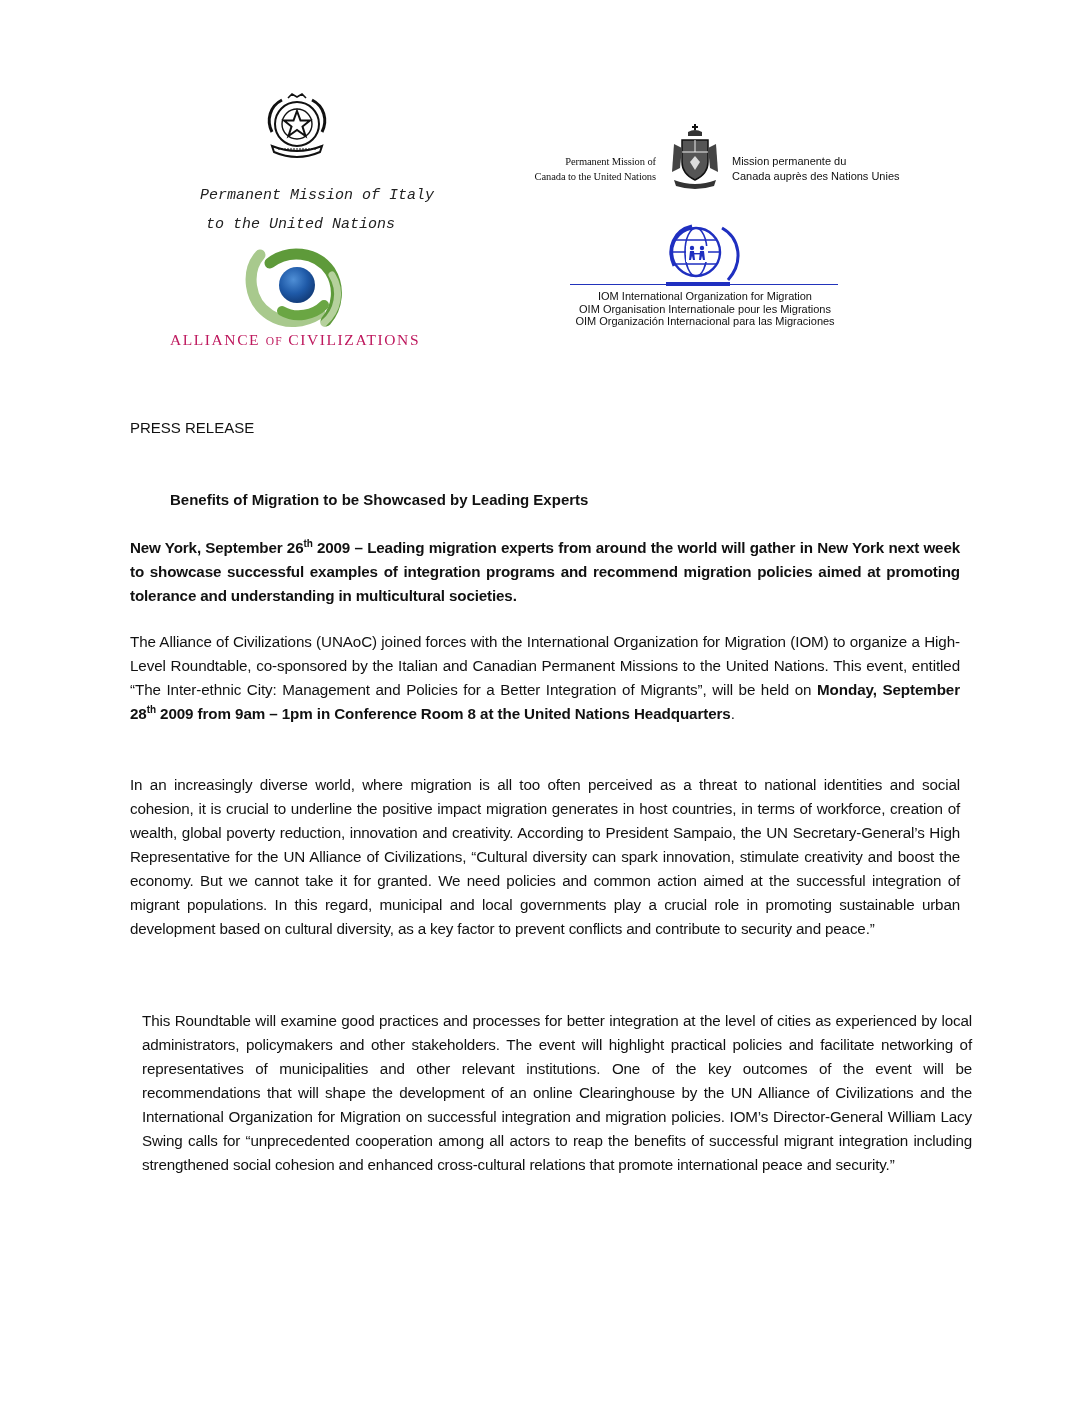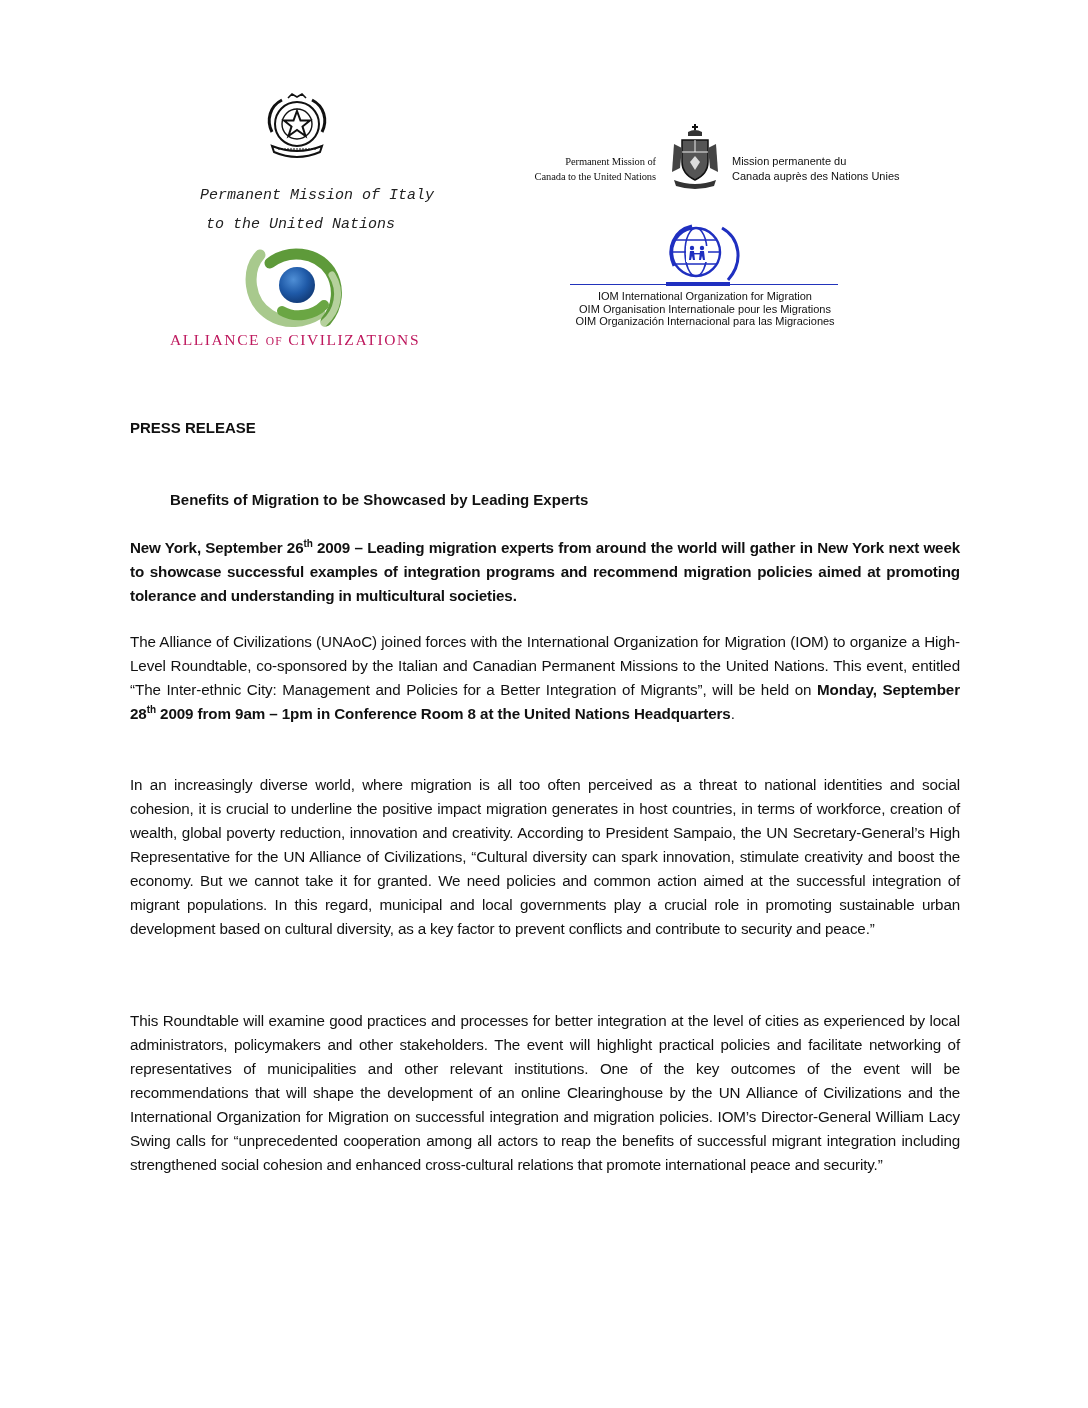--- a/index.html
+++ b/index.html
@@ -23,26 +23,26 @@
 
     
     #iom-logo { left: 664px; top: 222px; width: 100px; height: 62px; }
     #iom-rule { left: 570px; top: 284px; width: 268px; height: 1px; background: #2233bb; }
     #iom-rule-thick { left: 666px; top: 282px; width: 64px; height: 4px; background: #1f2fc0; }
     #iom-text { left: 560px; top: 290px; width: 290px; text-align: center; font-family: "Liberation Sans", sans-serif; font-size: 11px; line-height: 12.6px; color: #111; }
 
     
     .doc { left: 130px; width: 830px; font-family: "Liberation Sans", sans-serif; font-size: 15.2px; line-height: 24px; color: #111; }
     .justify { text-align: justify; text-align-last: left; }
-    #press-release { top: 416px; font-weight: bold; font-size: 15px; }
+    #press-release { top: 416px; font-weight: normal; font-size: 15px; }
     #headline { top: 488px; width: 830px; font-weight: bold; font-size: 15px; padding-left: 40px; box-sizing: border-box; }
     #lead { top: 536px; font-weight: bold; letter-spacing: -0.15px; }
     #para1 { top: 630px; letter-spacing: -0.1px; }
     #para2 { top: 773px; letter-spacing: -0.15px; }
-    #para3 { top: 1009px; letter-spacing: -0.15px; }
+    #para3 { top: 1009px; letter-spacing: -0.15px; margin-left: 12px; }
     sup { font-size: 10px; line-height: 0; vertical-align: super; }
     b { font-weight: bold; }
   </style>
 </head>
 <body>
 
 <div id="italy-emblem" class="abs">
   <svg width="78" height="72" viewBox="0 0 78 72">
     <g fill="none" stroke="#111" stroke-width="2">
       <circle cx="39" cy="32" r="22"></circle>

